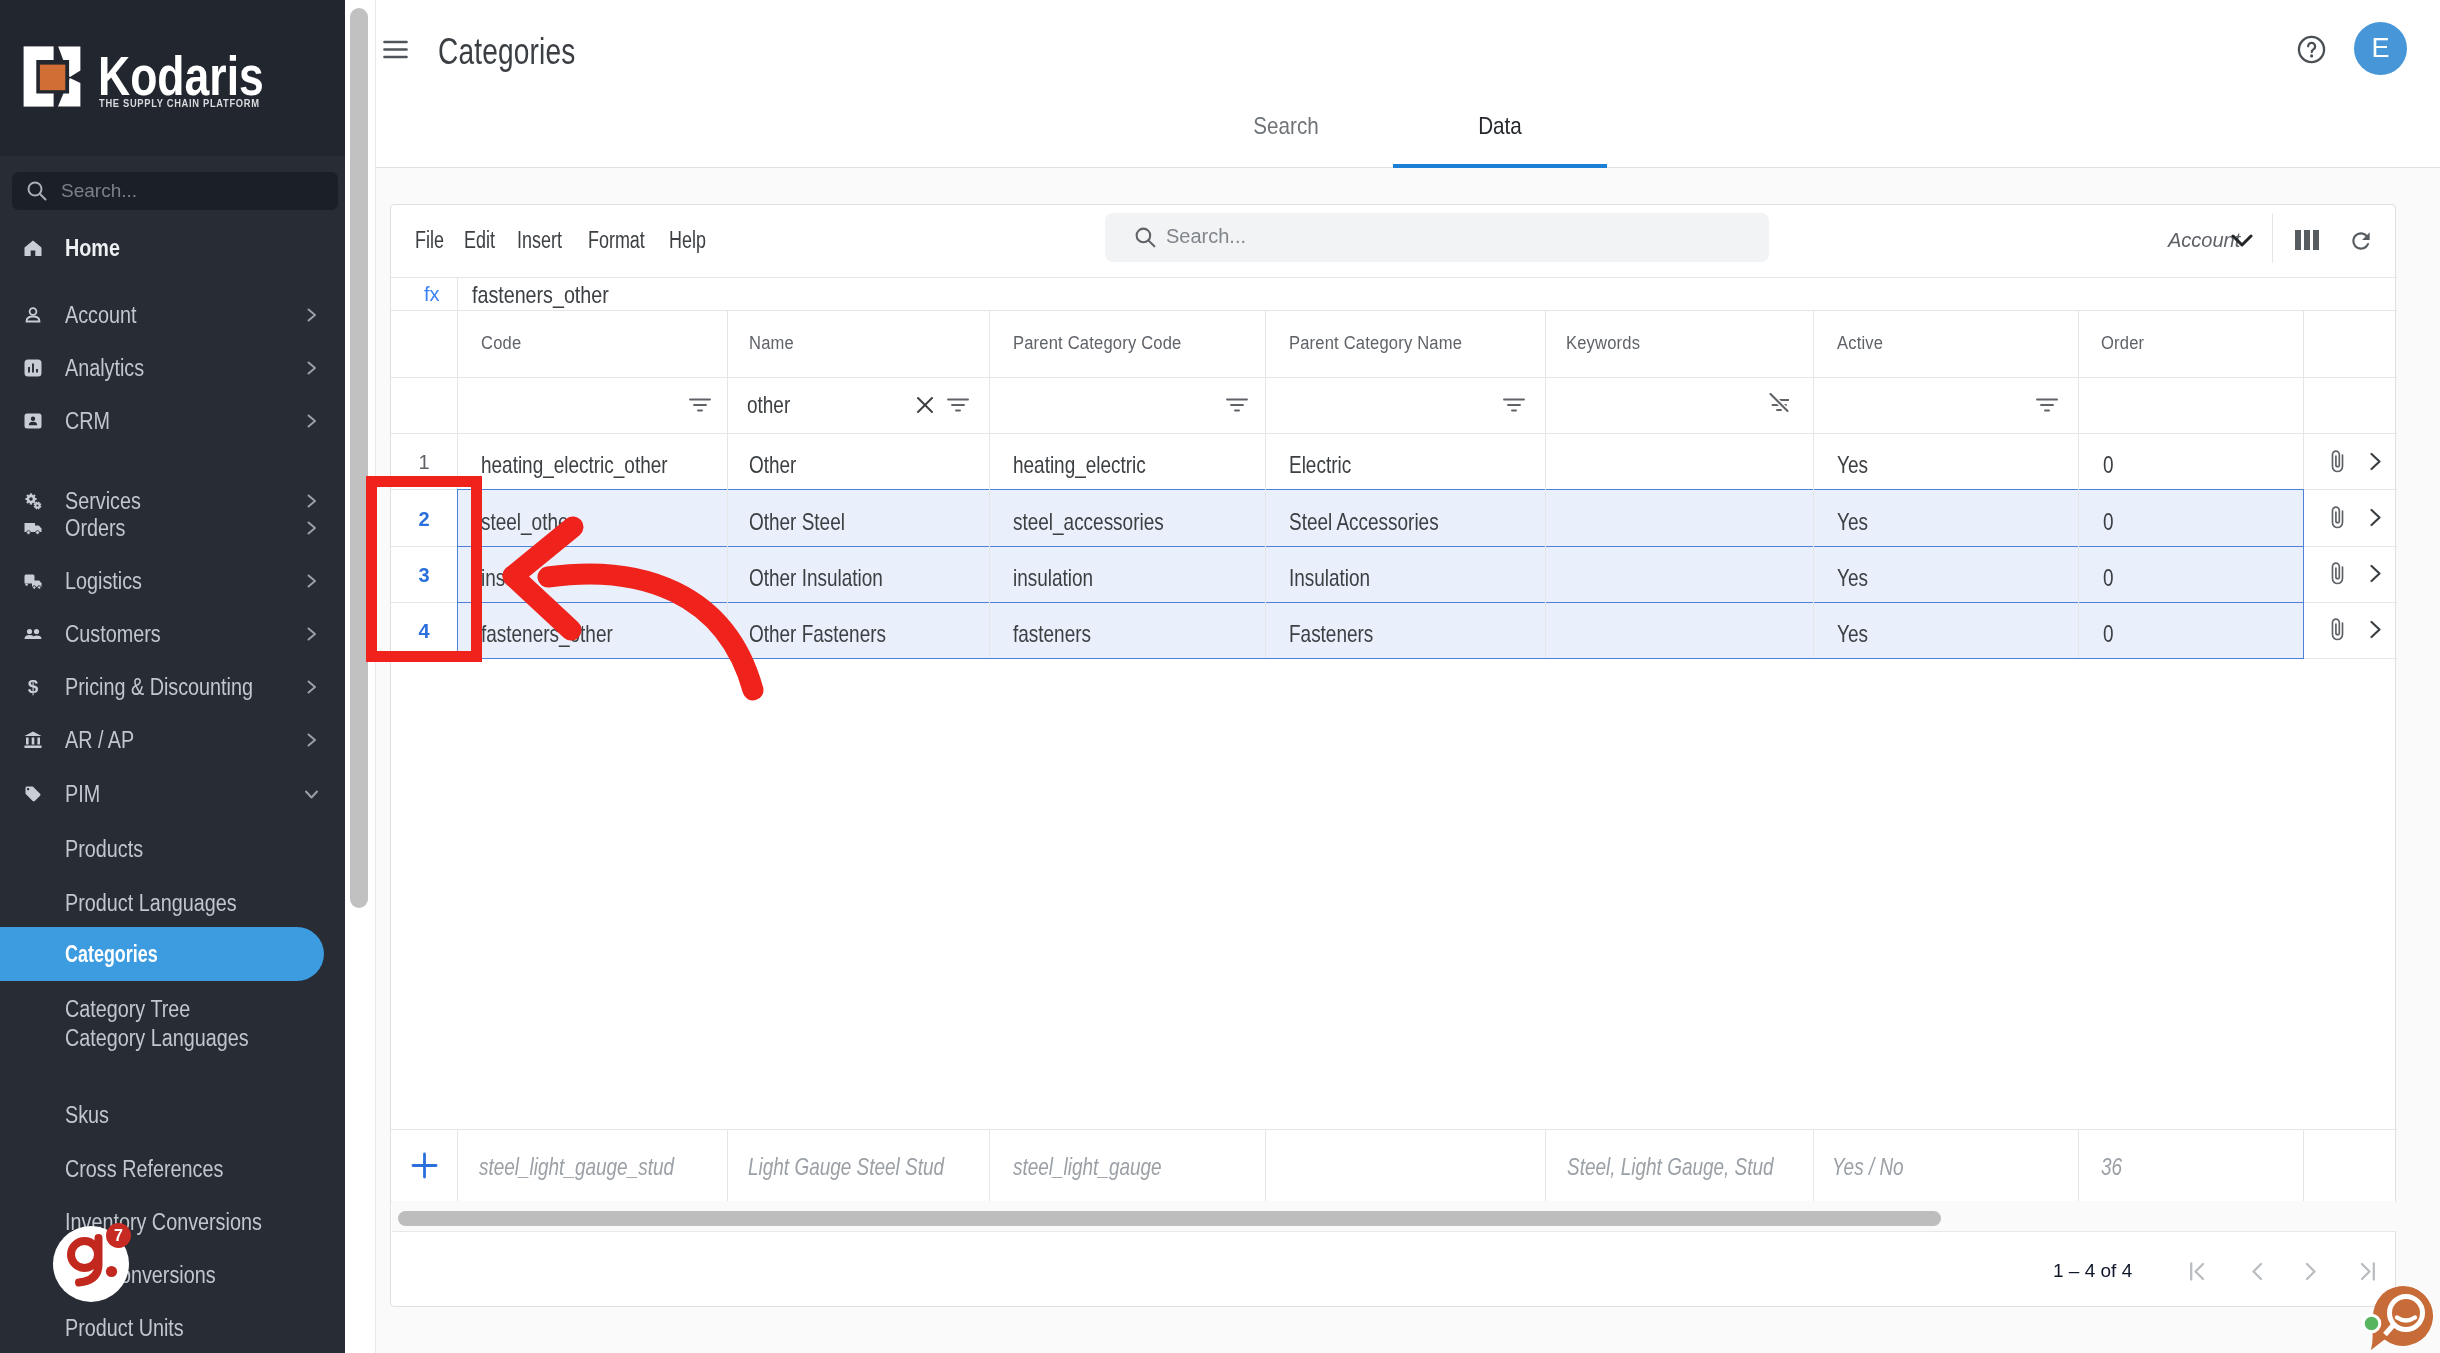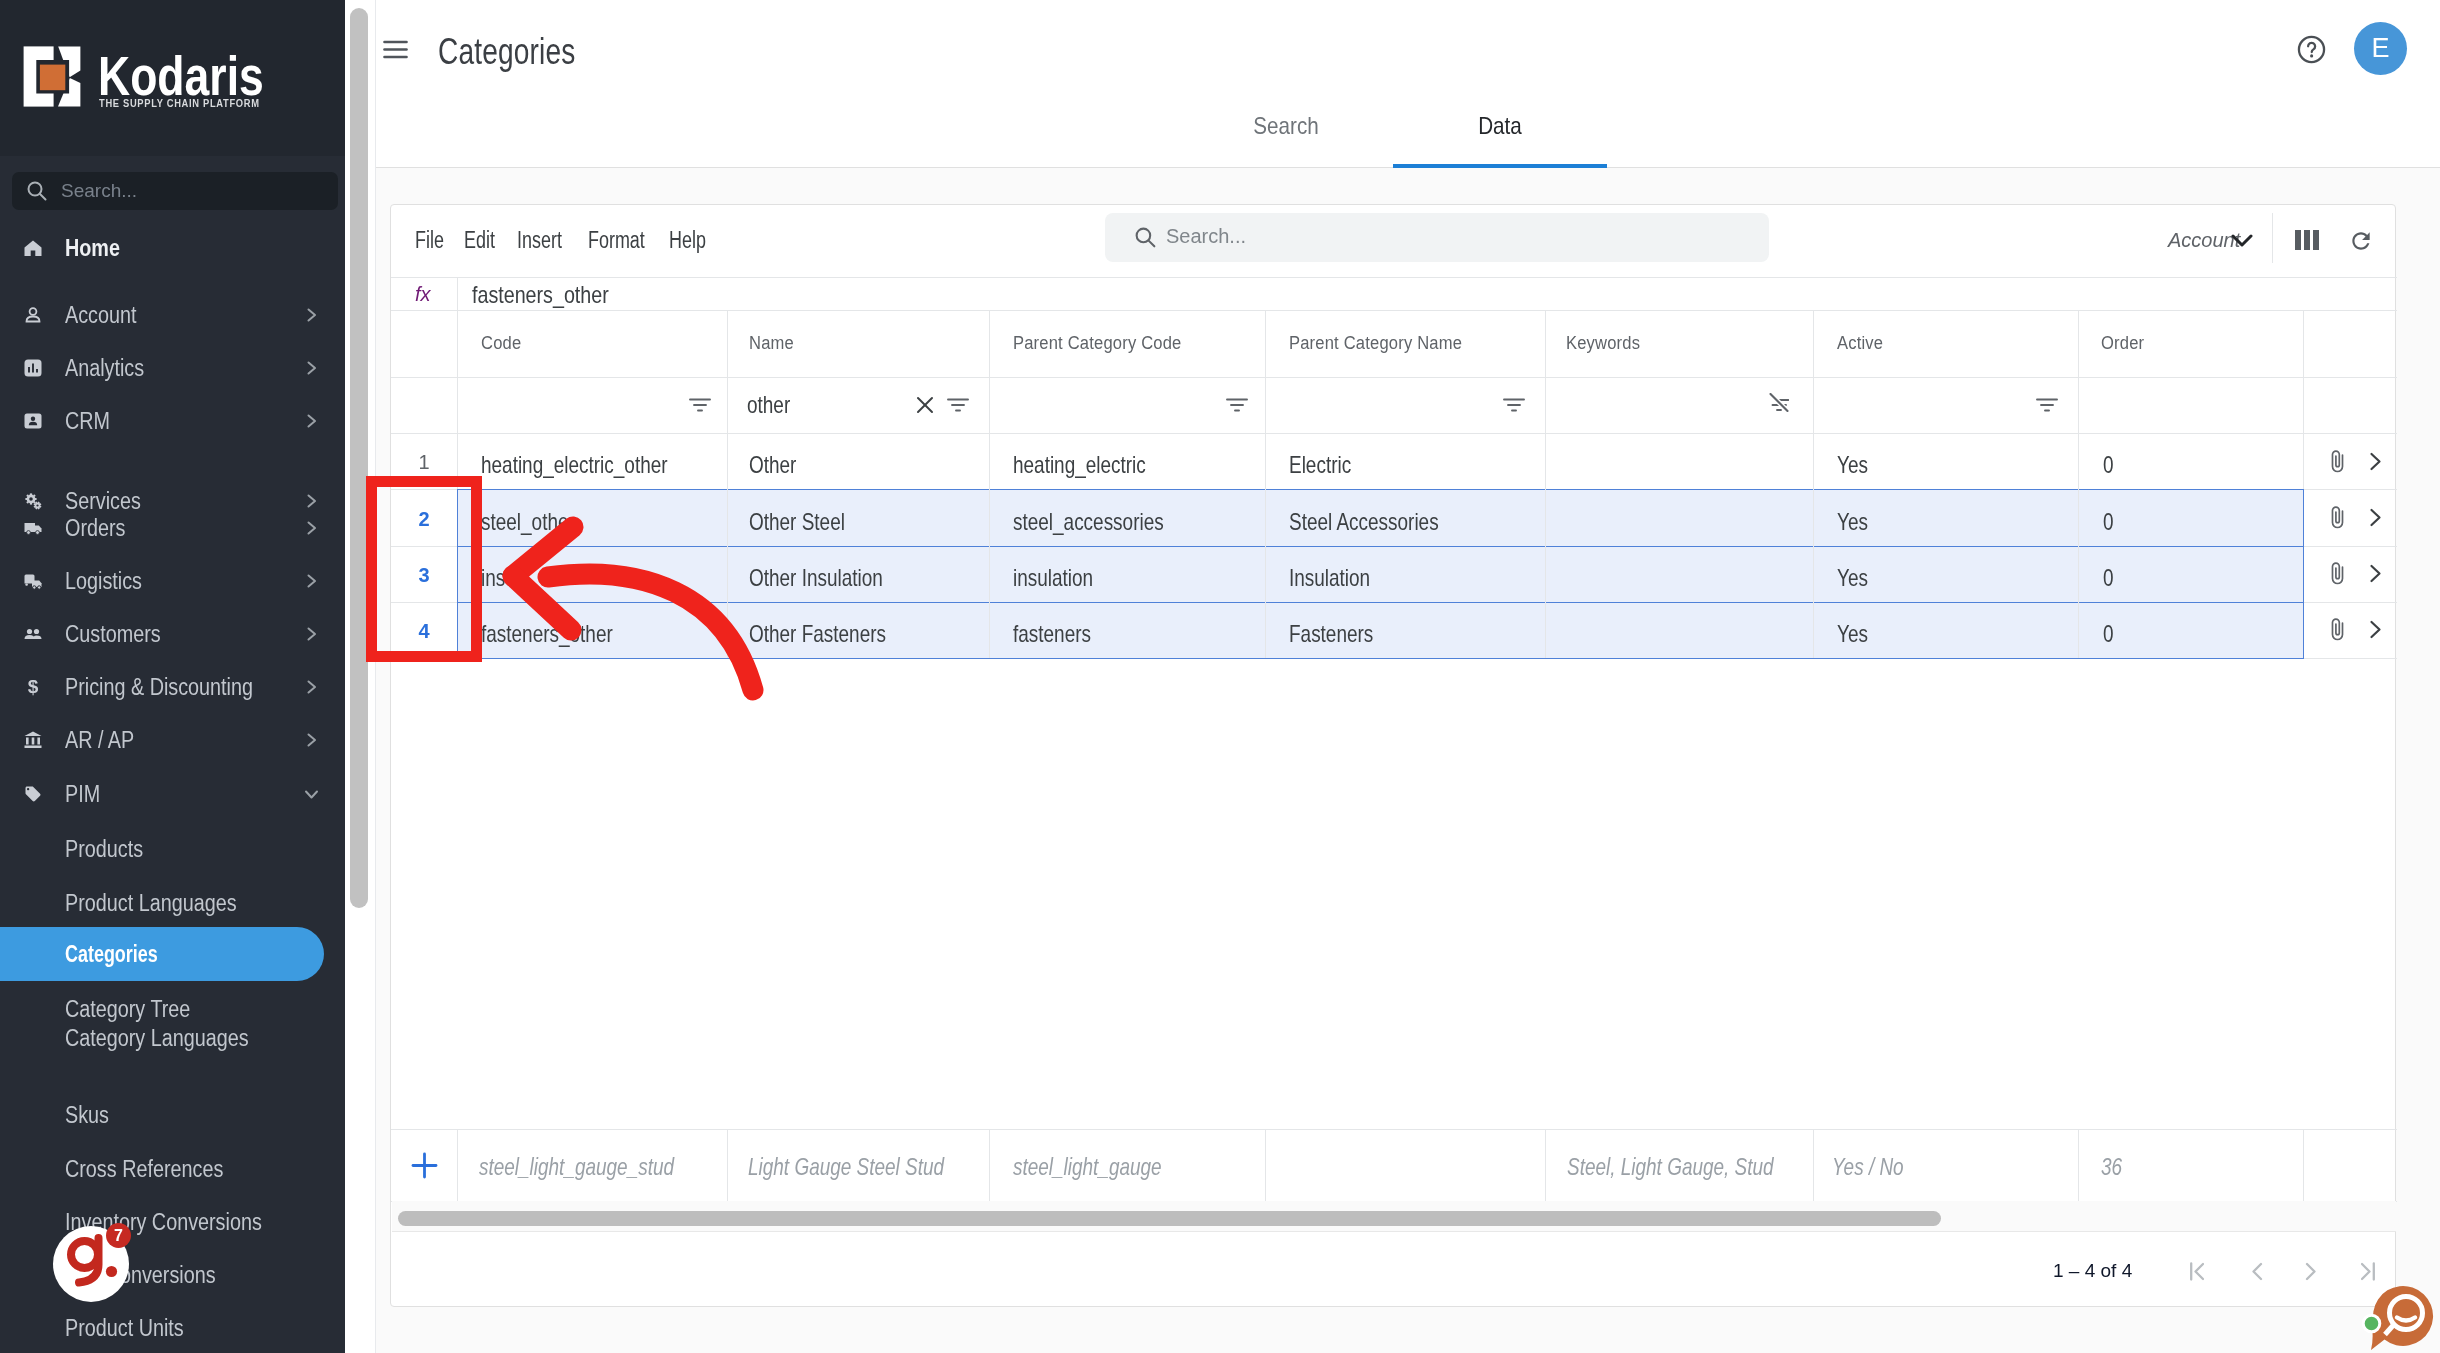--- a/index.html
+++ b/index.html
@@ -32,21 +32,21 @@
 
 #card { left:390px; top:204px; width:2006px; height:1103px; background:#fff; border:1px solid #e0e0e0; border-radius:4px; }
 .menuitem { position:absolute; top:22px; font-size:23px; color:#3c4043; transform:scaleX(0.78); transform-origin:left center; }
 #tbsearch { left:714px; top:8px; width:664px; height:49px; background:#f1f3f4; border-radius:8px; }
 #tbsearch span.ph { position:absolute; left:61px; top:12px; font-size:20px; color:#80868b; }
 #filters { left:1777px; top:24px; font-size:20px; font-style:italic; color:#5f6368; }
 #tbsep { left:1881px; top:8px; width:1px; height:50px; background:#e4e6e8; }
 
 .hline { position:absolute; left:0; width:2006px; height:1px; background:#e4e6e8; }
 .vline { position:absolute; width:1px; background:#e4e6e8; }
-#fxlabel { left:24px; top:78px; font-size:20px; font-style:italic; color:#701a75; }
+#fxlabel { left:33px; top:78px; font-size:20px; color:#3b82f6; }
 #fxtext { left:81px; top:76px; font-size:24px; color:#3c4043; transform:scaleX(0.82); transform-origin:left center; }
 .hdr { position:absolute; top:128px; font-size:18px; color:#5f6368; letter-spacing:0.2px; transform:scaleX(0.92); transform-origin:left center; }
 .cell { position:absolute; font-size:24px; color:#3c4043; white-space:nowrap; transform:scaleX(0.79); transform-origin:left center; }
 .rownum { position:absolute; width:66px; text-align:center; font-size:20px; color:#5f6368; }
 .rownum.sel { color:#2a6fdb; font-weight:700; }
 #selbg { left:67px; top:284px; width:1845px; height:169px; background:#e9effb; }
 .selline { position:absolute; left:66px; width:1847px; height:1px; background:#4f81d8; }
 .selv { position:absolute; width:1px; background:#4f81d8; top:284px; height:169px; }
 .ital { position:absolute; font-size:24px; font-style:italic; color:#9aa0a6; white-space:nowrap; transform:scaleX(0.79); transform-origin:left center; }
 #htrack { left:1px; top:996px; width:2004px; height:31px; background:#fafafa; border-bottom:1px solid #e8e8e8; }

